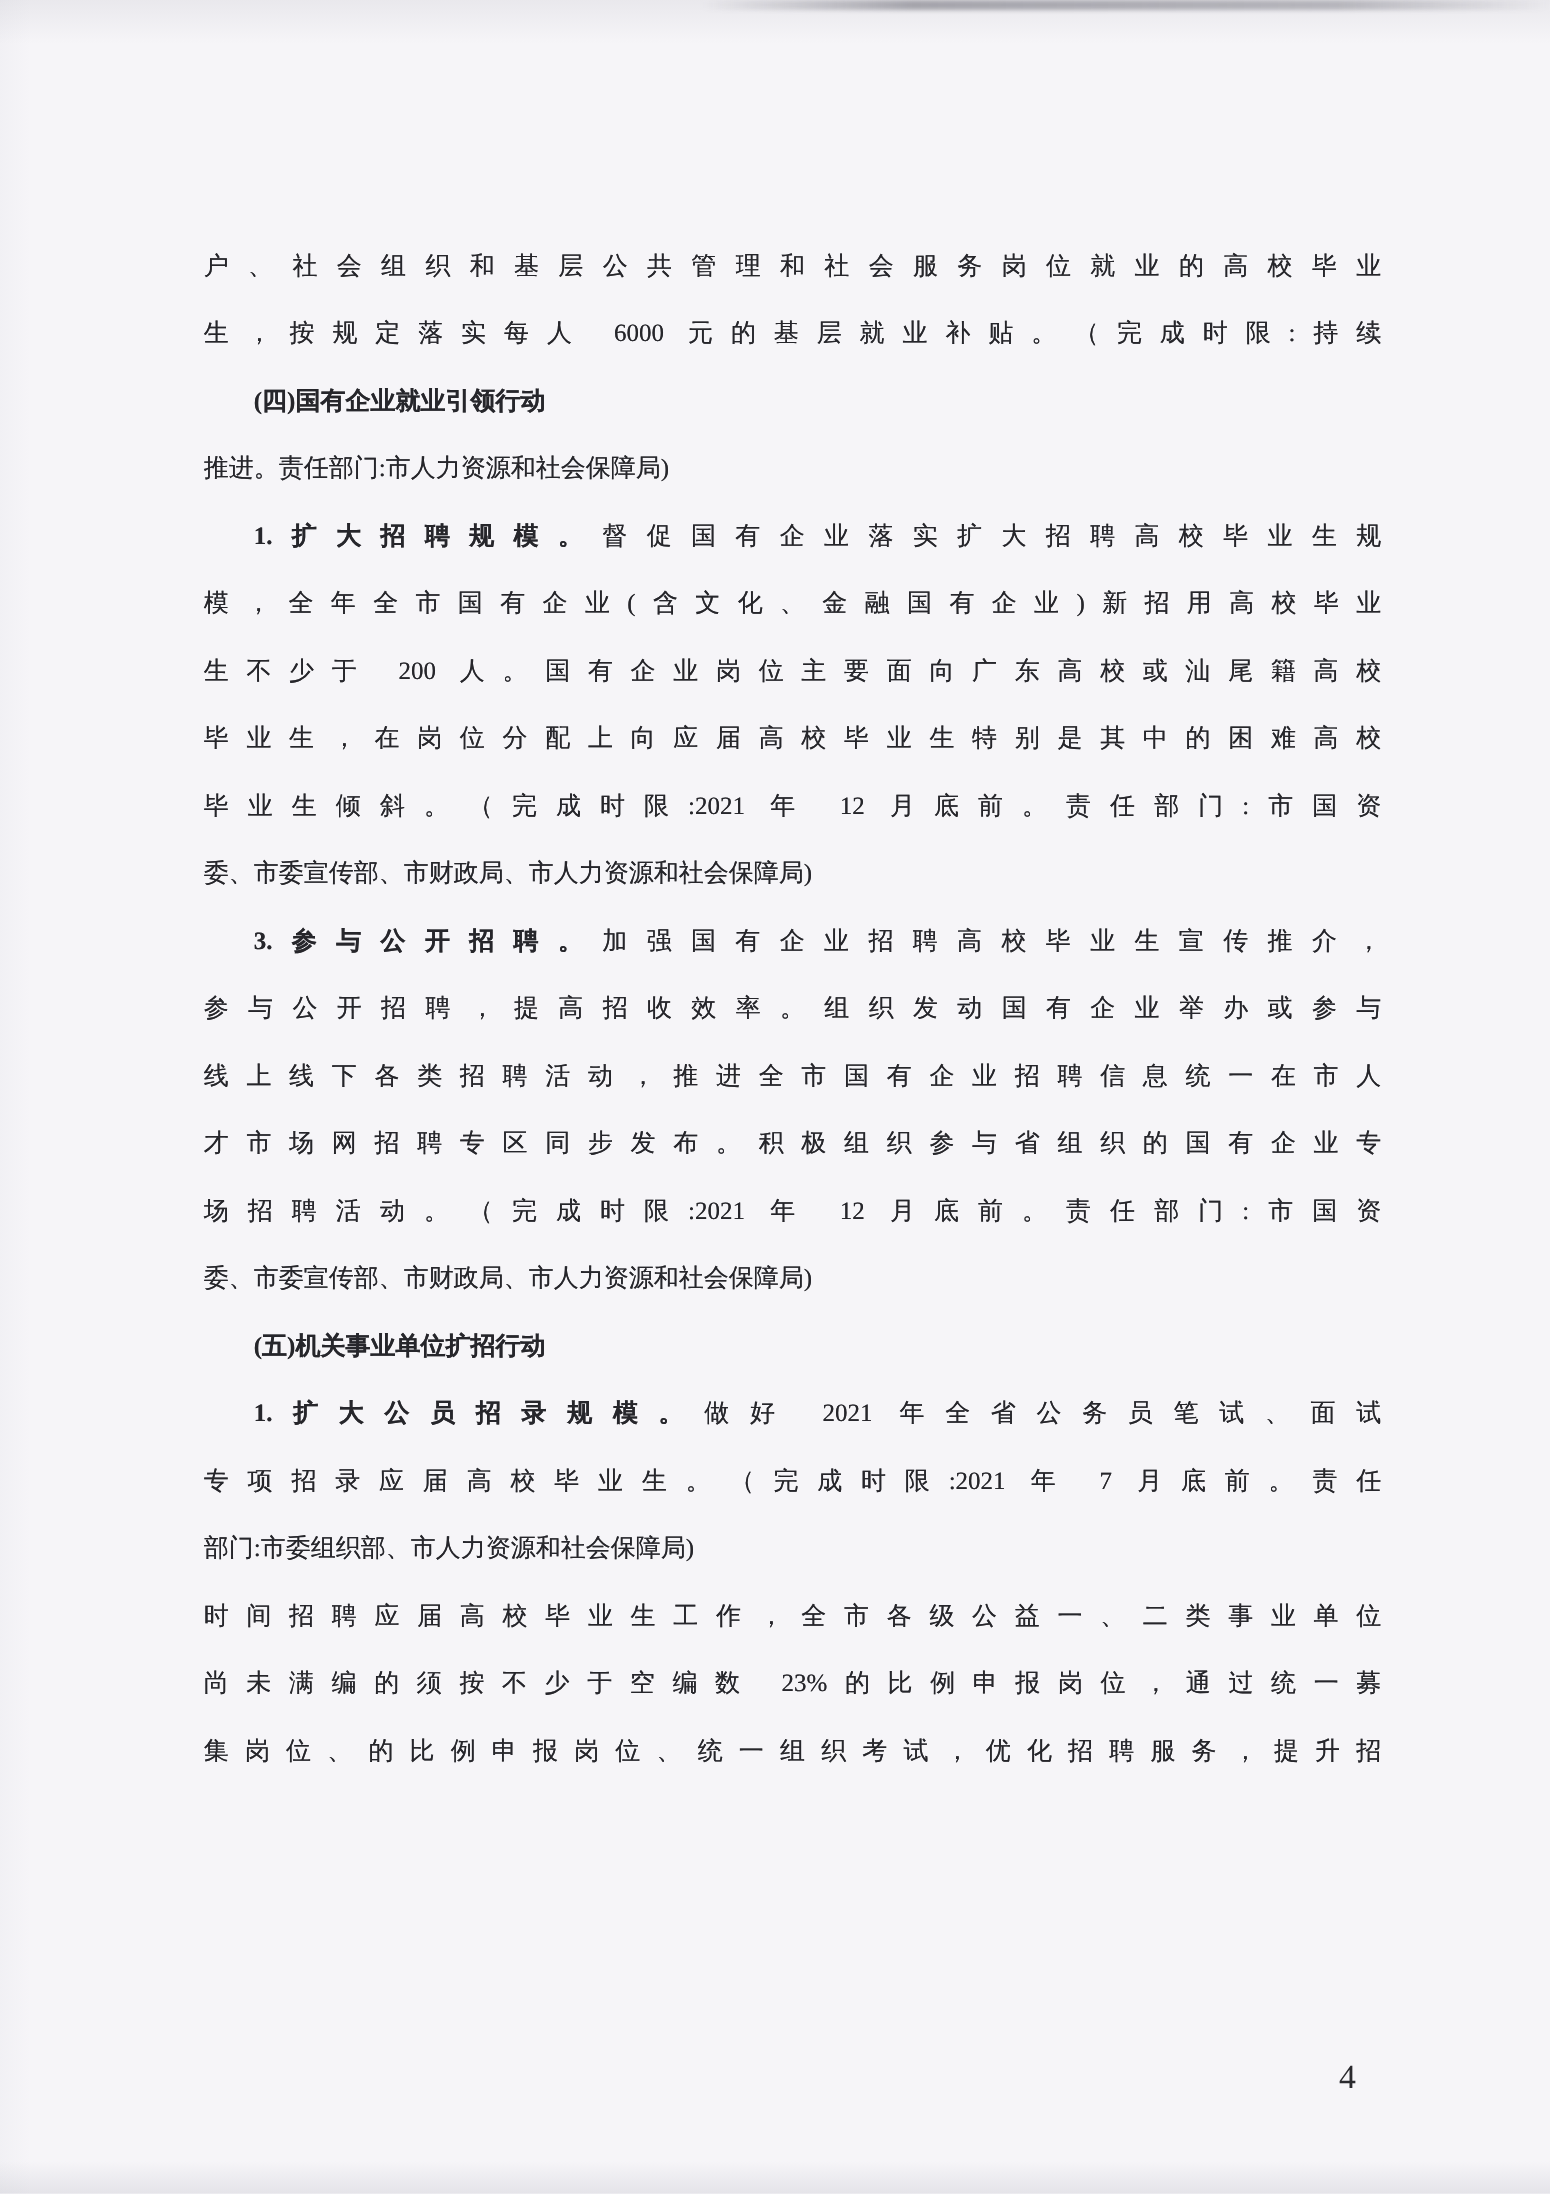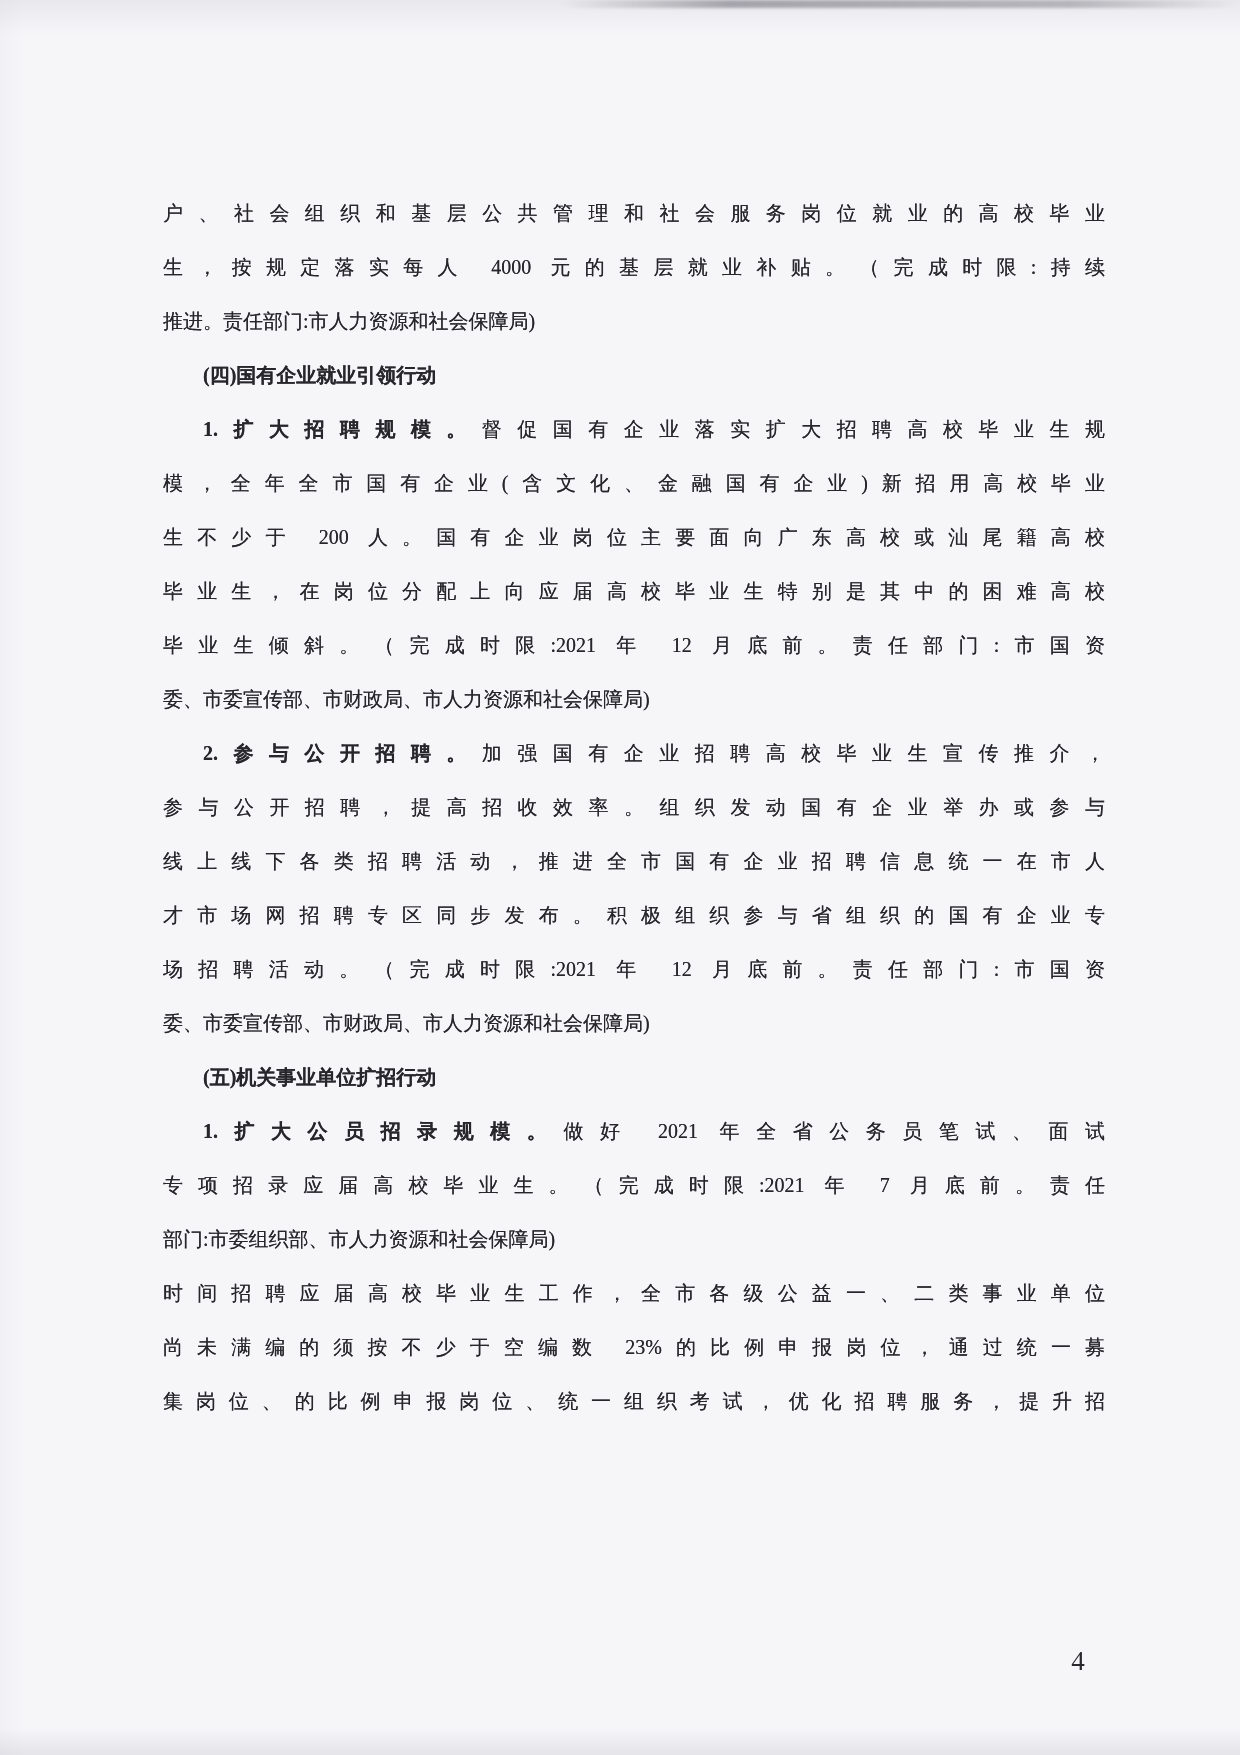--- a/index.html
+++ b/index.html
@@ -56,30 +56,30 @@
   }
 </style>
 </head>
 <body>
 
 <div class="paper"></div>
 <div class="top-smudge"></div>
 
 <div class="doc" id="doc-body">
     <div class="line j"><span>户、社会组织和基层公共管理和社会服务岗位就业的高校毕业</span></div>
-    <div class="line j"><span>生，按规定落实每人 4000 元的基层就业补贴。（完成时限:持续</span></div>
+    <div class="line j"><span>生，按规定落实每人 6000 元的基层就业补贴。（完成时限:持续</span></div>
+    <div class="line ind"><b class="bold-lead">(四)国有企业就业引领行动</b></div>
     <div class="line"><span>推进。责任部门:市人力资源和社会保障局)</span></div>
-    <div class="line ind"><b class="bold-lead">(四)国有企业就业引领行动</b></div>
     <div class="line j ind"><b class="bold-lead">1.扩大招聘规模。</b><span>督促国有企业落实扩大招聘高校毕业生规</span></div>
     <div class="line j"><span>模，全年全市国有企业(含文化、金融国有企业)新招用高校毕业</span></div>
     <div class="line j"><span>生不少于 200 人。国有企业岗位主要面向广东高校或汕尾籍高校</span></div>
     <div class="line j"><span>毕业生，在岗位分配上向应届高校毕业生特别是其中的困难高校</span></div>
     <div class="line j"><span>毕业生倾斜。（完成时限:2021 年 12 月底前。责任部门:市国资</span></div>
     <div class="line"><span>委、市委宣传部、市财政局、市人力资源和社会保障局)</span></div>
-    <div class="line j ind"><b class="bold-lead">2.参与公开招聘。</b><span>加强国有企业招聘高校毕业生宣传推介，</span></div>
+    <div class="line j ind"><b class="bold-lead">3.参与公开招聘。</b><span>加强国有企业招聘高校毕业生宣传推介，</span></div>
     <div class="line j"><span>参与公开招聘，提高招收效率。组织发动国有企业举办或参与</span></div>
     <div class="line j"><span>线上线下各类招聘活动，推进全市国有企业招聘信息统一在市人</span></div>
     <div class="line j"><span>才市场网招聘专区同步发布。积极组织参与省组织的国有企业专</span></div>
     <div class="line j"><span>场招聘活动。（完成时限:2021 年 12 月底前。责任部门:市国资</span></div>
     <div class="line"><span>委、市委宣传部、市财政局、市人力资源和社会保障局)</span></div>
     <div class="line ind"><b class="bold-lead">(五)机关事业单位扩招行动</b></div>
     <div class="line j ind"><b class="bold-lead">1.扩大公员招录规模。</b><span>做好 2021 年全省公务员笔试、面试</span></div>
     <div class="line j"><span>专项招录应届高校毕业生。（完成时限:2021 年 7 月底前。责任</span></div>
     <div class="line"><span>部门:市委组织部、市人力资源和社会保障局)</span></div>
     <div class="line j"><span>时间招聘应届高校毕业生工作，全市各级公益一、二类事业单位</span></div>

